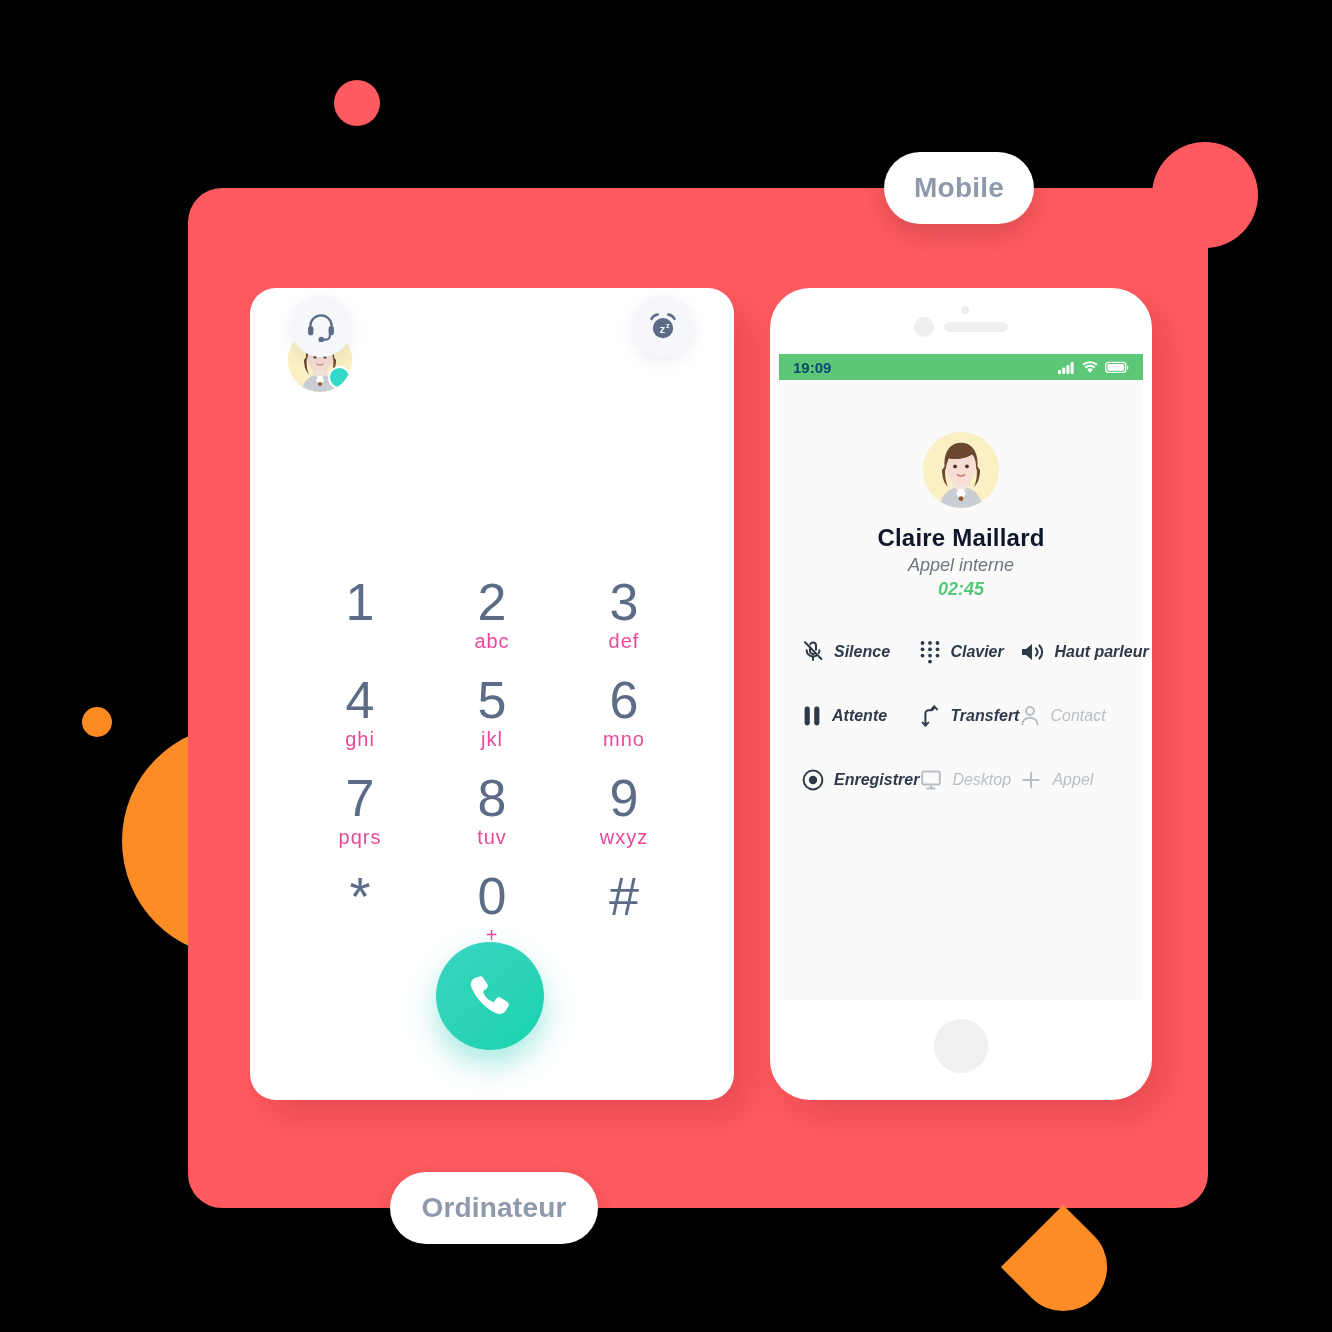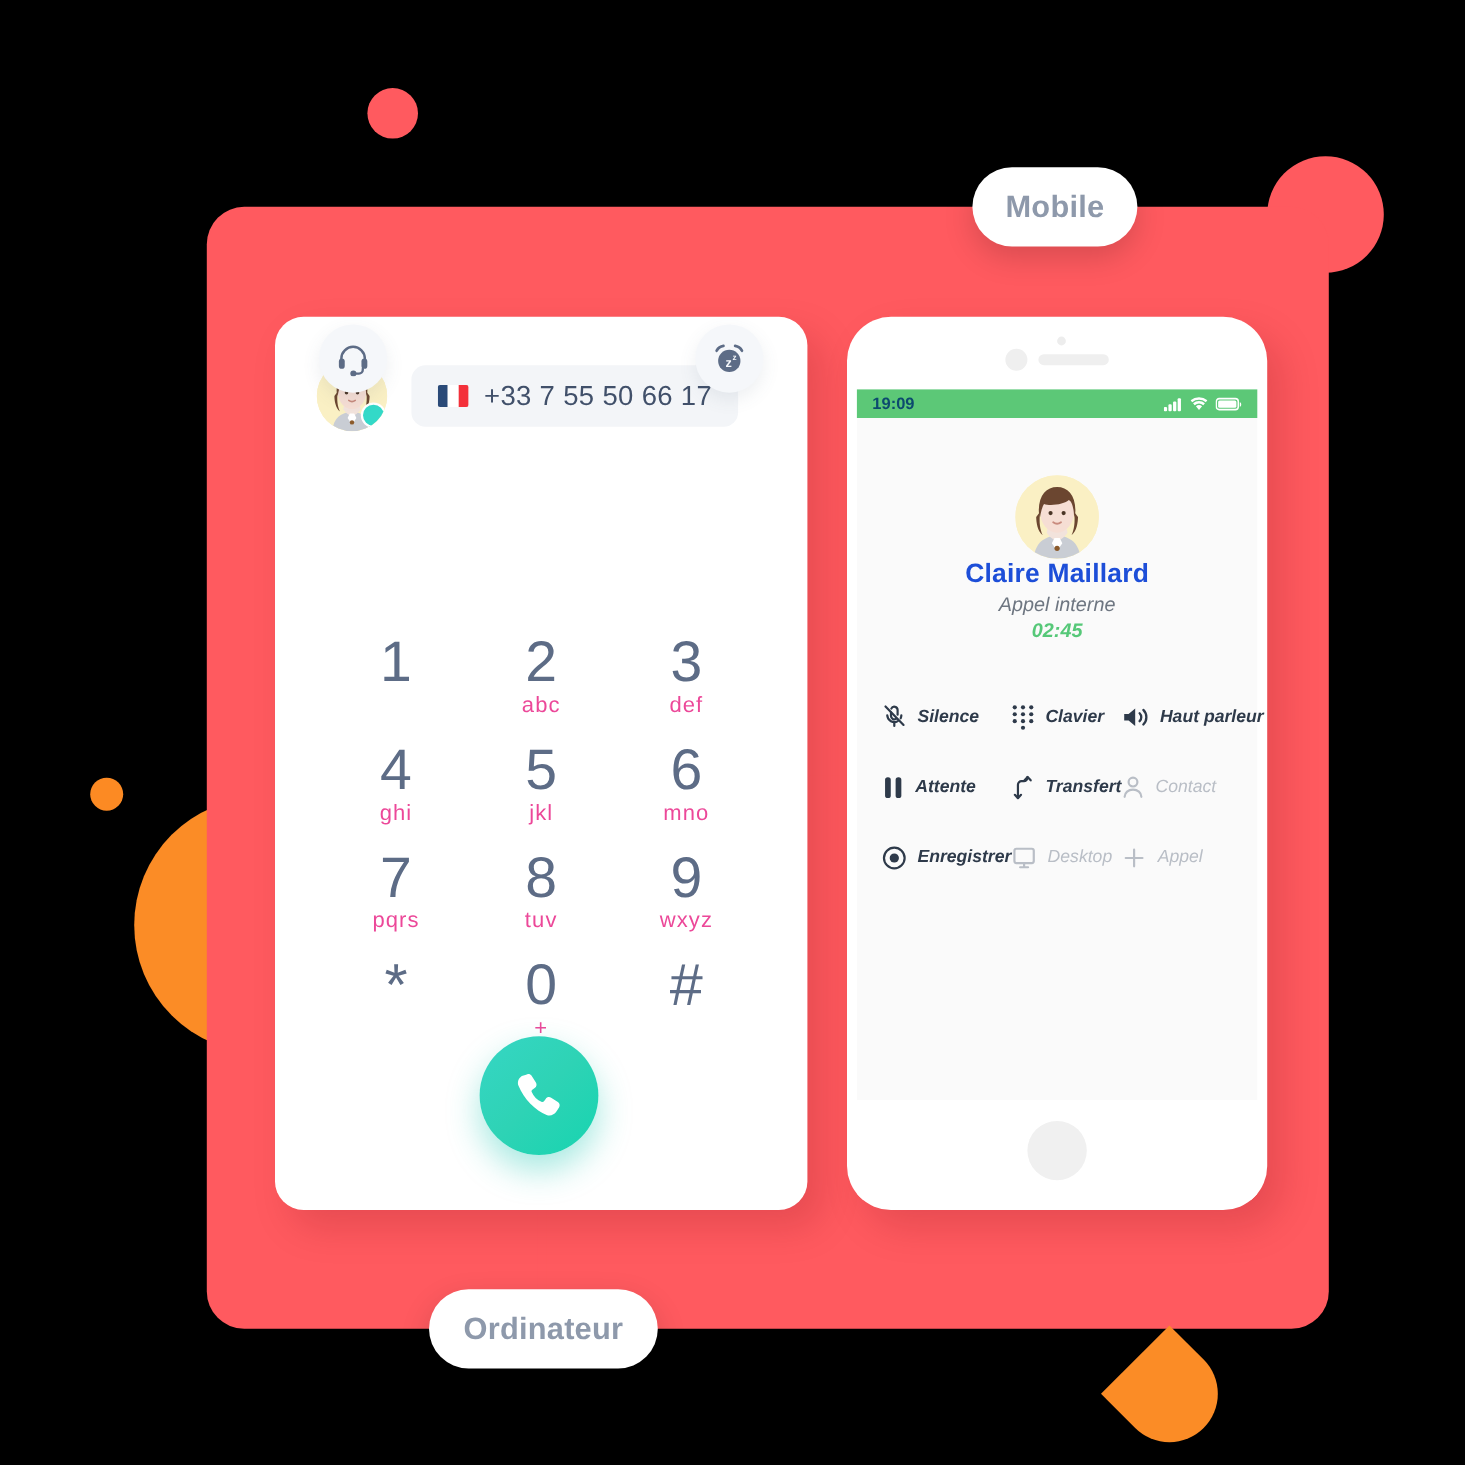--- a/index.html
+++ b/index.html
@@ -77,21 +77,21 @@
       left:191px;top:-8px;}
   #notch .spk-dot{width:20px;height:20px;border-radius:50%;background:#EFEFEF;}
   #notch .spk-bar{width:64px;height:10px;border-radius:6px;background:#EFEFEF;}
   #statusbar{position:absolute;left:9px;top:66px;width:364px;height:26px;background:#5CC877;
       display:flex;align-items:center;justify-content:space-between;padding:0 14px;box-sizing:border-box;}
   #statusbar .time{color:#0c4a6e;font-size:15px;font-weight:bold;}
   #statusbar .icons{display:flex;align-items:flex-end;gap:7px;}
   #screen{position:absolute;left:9px;top:92px;width:364px;height:620px;background:#FAFAFA;}
   #caller{position:absolute;left:0;top:52px;width:364px;display:flex;flex-direction:column;align-items:center;}
   .avatar-lg{width:76px;height:76px;border-radius:50%;background:#FAF0C4;overflow:hidden;position:relative;}
-  #caller-name{margin-top:0;font-size:24px;font-weight:bold;color:#1d4ed8;letter-spacing:.2px;}
+  #caller-name{margin-top:16px;font-size:24px;font-weight:bold;color:#0f172a;letter-spacing:.2px;}
   #caller-type{margin-top:3px;font-size:18px;font-style:italic;color:#6E7681;}
   #caller-timer{margin-top:3px;font-size:18px;font-style:italic;font-weight:bold;color:#56C878;}
   #ctrl-grid{position:absolute;left:22px;top:258px;width:320px;
       display:grid;grid-template-columns:repeat(3,1fr);row-gap:36px;}
   .ctrl{display:flex;flex-direction:row;align-items:center;gap:9px;cursor:pointer;}
   .ctrl .ico{height:28px;display:flex;align-items:center;justify-content:center;color:#2E3A4A;}
   .ctrl .lbl{font-size:16px;font-style:italic;font-weight:bold;color:#2E3A4A;white-space:nowrap;}
   .ctrl.dim .ico{color:#B9BEC6;}
   .ctrl.dim .lbl{color:#B9BEC6;font-weight:normal;}
   #btn-hangup{position:absolute;left:152px;top:632px;width:60px;height:60px;border-radius:50%;
@@ -132,28 +132,20 @@
             <circle cx="27" cy="29" r="1.6" fill="#4A3526"></circle>
             <circle cx="37" cy="29" r="1.6" fill="#4A3526"></circle>
             <path d="M29 36c2 1.5 4 1.5 6 0" stroke="#C98B7E" stroke-width="1.4" fill="none" stroke-linecap="round"></path>
             <path d="M28 52 L32 58 L36 52 L34 48 h-4z" fill="#FFFFFF"></path>
             <circle cx="32" cy="56" r="2" fill="#8B5A2B"></circle>
           </g>
         </svg>
         <div class="status-dot"></div>
       </div>
 
-      <div id="phone-chip">
-        <span class="flag">
-            <i class="b"></i>
-            <i class="w"></i>
-            <i class="r"></i>
-          </span>
-        <span id="phone-number">+33 7 55 50 66 17</span>
-      </div>
     </div>
 
 
     <div id="dialpad">
       <div class="key">
           <span class="d">1</span>
           <span class="s"></span>
         </div>
       <div class="key">
           <span class="d">2</span>

